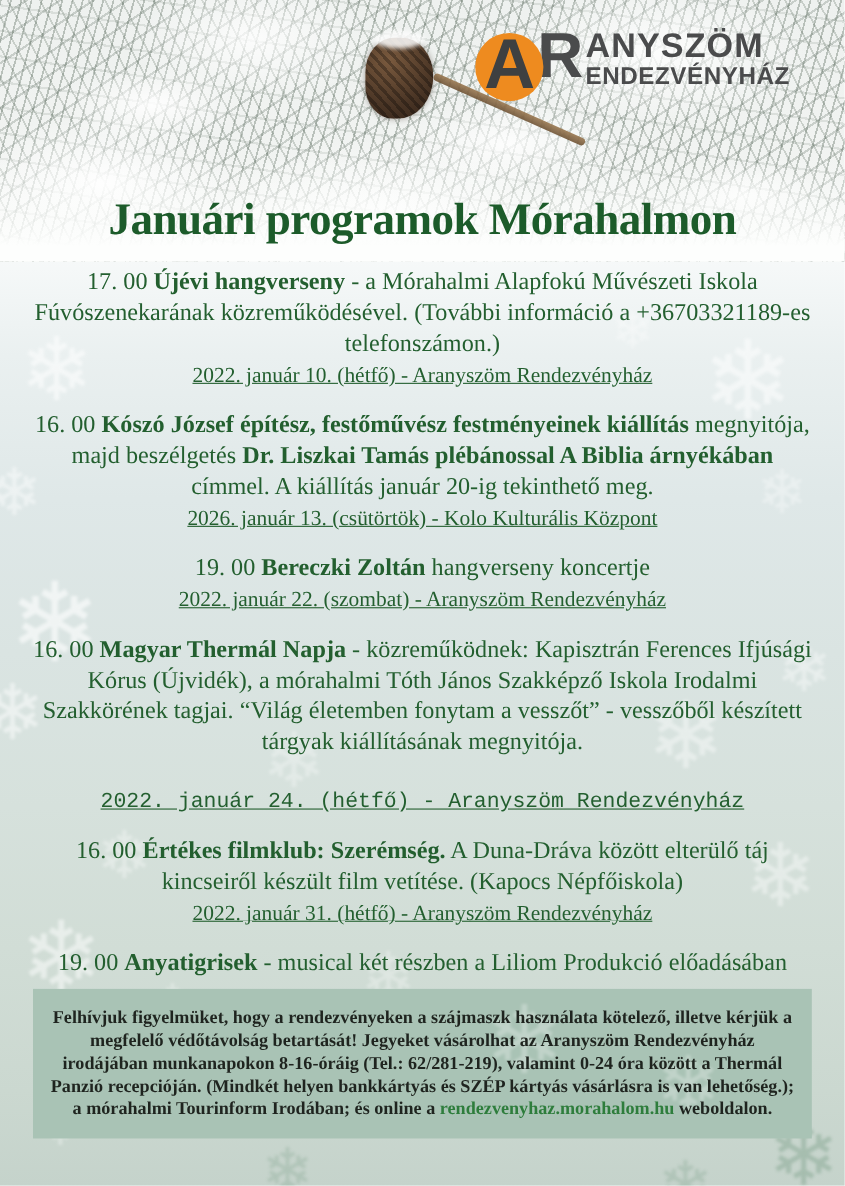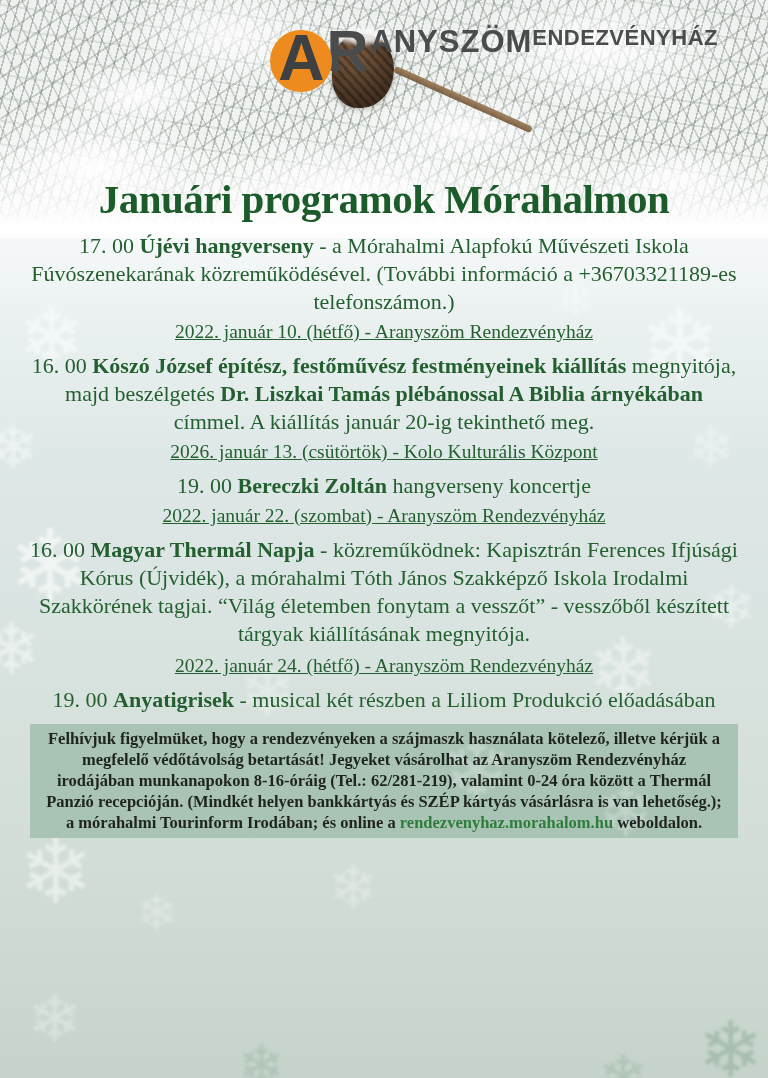--- a/index.html
+++ b/index.html
@@ -57,47 +57,47 @@
   }
 
   
   .logo { position:absolute; top:24px; right:50px; display:flex; align-items:flex-start;
           font-family:"Liberation Sans", sans-serif; }
   .logo-badge { position:relative; width:62px; height:62px; margin-top:6px; }
   .logo-circle { position:absolute; inset:0; border-radius:50%; background:var(--badge-color,#ee8b1f); }
   .logo-a { position:absolute; left:50%; top:50%; transform:translate(-50%,-54%);
             font-size:64px; font-weight:bold; color:#3e4041; line-height:1; }
   .logo-r { font-size:58px; font-weight:bold; color:var(--logo-text,#4a4b4c); line-height:.92; margin-left:-6px; }
-  .logo-lines { display:flex; flex-direction:row; margin-left:2px; margin-top:2px; }
+  .logo-lines { display:flex; flex-direction:column; margin-left:2px; margin-top:2px; }
   .logo-line1 { font-size:31px; font-weight:bold; color:var(--logo-text,#4a4b4c); letter-spacing:1px; line-height:1; }
   .logo-line2 { font-size:22px; font-weight:bold; color:var(--logo-text,#4a4b4c); letter-spacing:.5px; line-height:1.1; }
 
   
   .flake { position:absolute; color:#ffffff; filter:blur(1.6px); z-index:0; line-height:1; user-select:none; }
   .flake.dark { color:#7fa28c; }
 
   
   .content { position:relative; z-index:1; padding:176px 28px 0; text-align:center; }
   .page-title {
     font-size:41px; font-weight:bold; color:var(--title-green,#1c5b2a);
     letter-spacing:-.5px; line-height:1.15; margin-bottom:6px;
   }
   .date-header {
     font-size:19.5px; color:var(--body-green,#235f2f);
     text-decoration:underline; margin:5px 0 2px;
   }
-  .date-header.gap-lg { margin-top:8px; }
+  .date-header.gap-lg { margin-top:31px;font-family:Liberation Mono, monospace; }
   .event-text {
     font-size:22px; color:var(--body-green,#235f2f);
-    line-height:1.27; margin:9px 0 4px;
+    line-height:1.27; margin:19px 0 4px;
   }
 
   
   .footer-box {
-    position:relative; z-index:1; margin:10px 30px 0; padding:5px 14px;
+    position:relative; z-index:1; margin:10px 30px 0; padding:16px 14px;
     background:var(--footer-bg,#a9c3b5); text-align:center;
   }
   .footer-flake { position:absolute; color:rgba(255,255,255,.28); filter:blur(1.5px); line-height:1; }
   .footer-text {
     position:relative; font-size:16.5px; font-weight:bold; line-height:1.26;
     color:var(--footer-text,#1f241f);
   }
   .footer-text a { color:var(--link-green,#2e7d3c); text-decoration:none; font-weight:bold; }
   .footer-last {
     position:relative; font-size:16.5px; font-weight:bold; line-height:1.26;
@@ -152,20 +152,22 @@
     <h1 class="page-title">Januári programok Mórahalmon</h1>
     <div>
         <p class="event-text"><span>17. 00 </span><b>Újévi hangverseny</b><span> - a Mórahalmi Alapfokú Művészeti Iskola Fúvószenekarának közreműködésével. (További információ a +36703321189-es telefonszámon.)</span></p>
         <div class="date-header">2022. január 10.  (hétfő) - Aranyszöm Rendezvényház</div>
         <p class="event-text"><span>16. 00 </span><b>Kószó József építész, festőművész festményeinek kiállítás</b><span> megnyitója, majd beszélgetés </span><b>Dr. Liszkai Tamás plébánossal A Biblia árnyékában</b><span> címmel. A kiállítás január 20-ig tekinthető meg.</span></p>
         <div class="date-header">2026. január 13. (csütörtök) - Kolo Kulturális Központ</div>
         <p class="event-text"><span>19. 00 </span><b>Bereczki Zoltán</b><span> hangverseny koncertje</span></p>
         <div class="date-header">2022. január 22. (szombat) - Aranyszöm Rendezvényház</div>
         <p class="event-text"><span>16. 00 </span><b>Magyar Thermál Napja</b><span> - közreműködnek: Kapisztrán Ferences Ifjúsági Kórus (Újvidék), a mórahalmi Tóth János Szakképző Iskola Irodalmi Szakkörének tagjai. “Világ életemben fonytam a vesszőt” - vesszőből készített tárgyak kiállításának megnyitója.</span></p>
         <div class="date-header gap-lg">2022. január 24. (hétfő) - Aranyszöm Rendezvényház</div>
+        <p class="event-text"><span>16. 00 </span><b>Értékes filmklub: Szerémség.</b><span> A Duna-Dráva között elterülő táj kincseiről készült film vetítése. (Kapocs Népfőiskola)</span></p>
+        <div class="date-header">2022. január 31. (hétfő) - Aranyszöm Rendezvényház</div>
         <p class="event-text"><span>19. 00 </span><b>Anyatigrisek</b><span> - musical két részben a Liliom Produkció előadásában</span></p>
       </div>
   </div>
 
   <div class="footer-box">
     <span class="footer-flake" style="left:58%; top:4px; font-size:86px;">❄</span>
     <span class="footer-flake" style="left:80%; top:54px; font-size:70px;">❄</span>
     <p class="footer-text"><span>Felhívjuk figyelmüket, hogy a rendezvényeken a szájmaszk használata kötelező, illetve kérjük a megfelelő védőtávolság betartását!  Jegyeket vásárolhat az Aranyszöm Rendezvényház irodájában munkanapokon 8-16-óráig (Tel.: 62/281-219), valamint 0-24 óra között a Thermál Panzió recepcióján. (Mindkét helyen bankkártyás és SZÉP kártyás vásárlásra is van lehetőség.); a mórahalmi Tourinform Irodában; és online a </span><a href="#">rendezvenyhaz.morahalom.hu</a><span> weboldalon.</span></p>
   </div>
 

